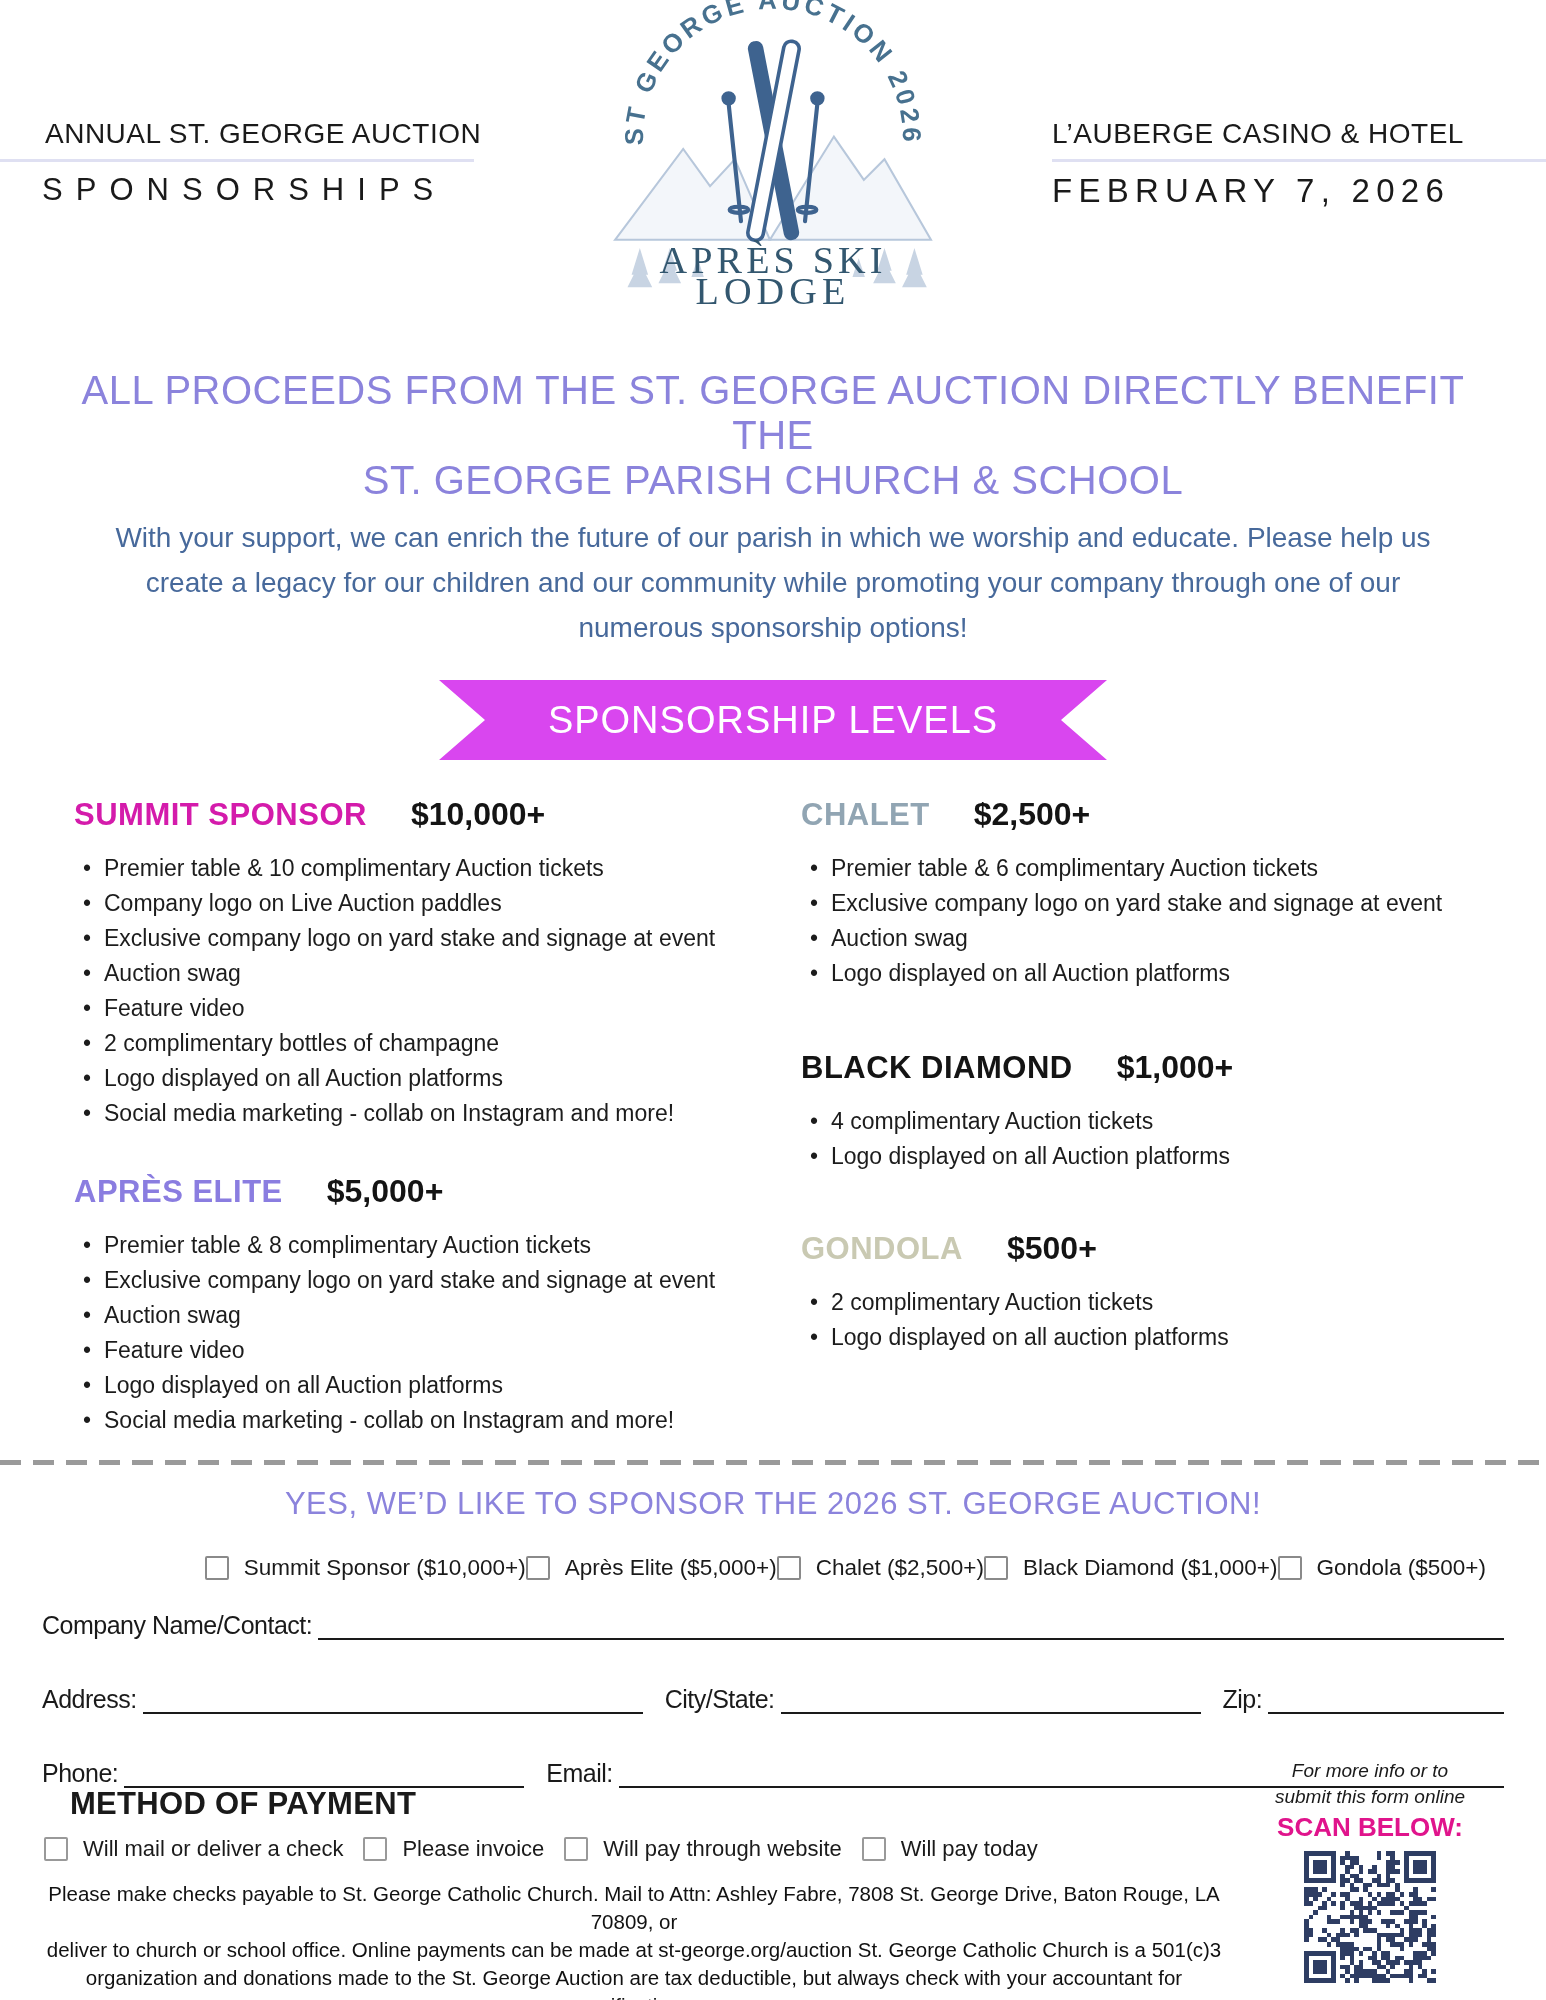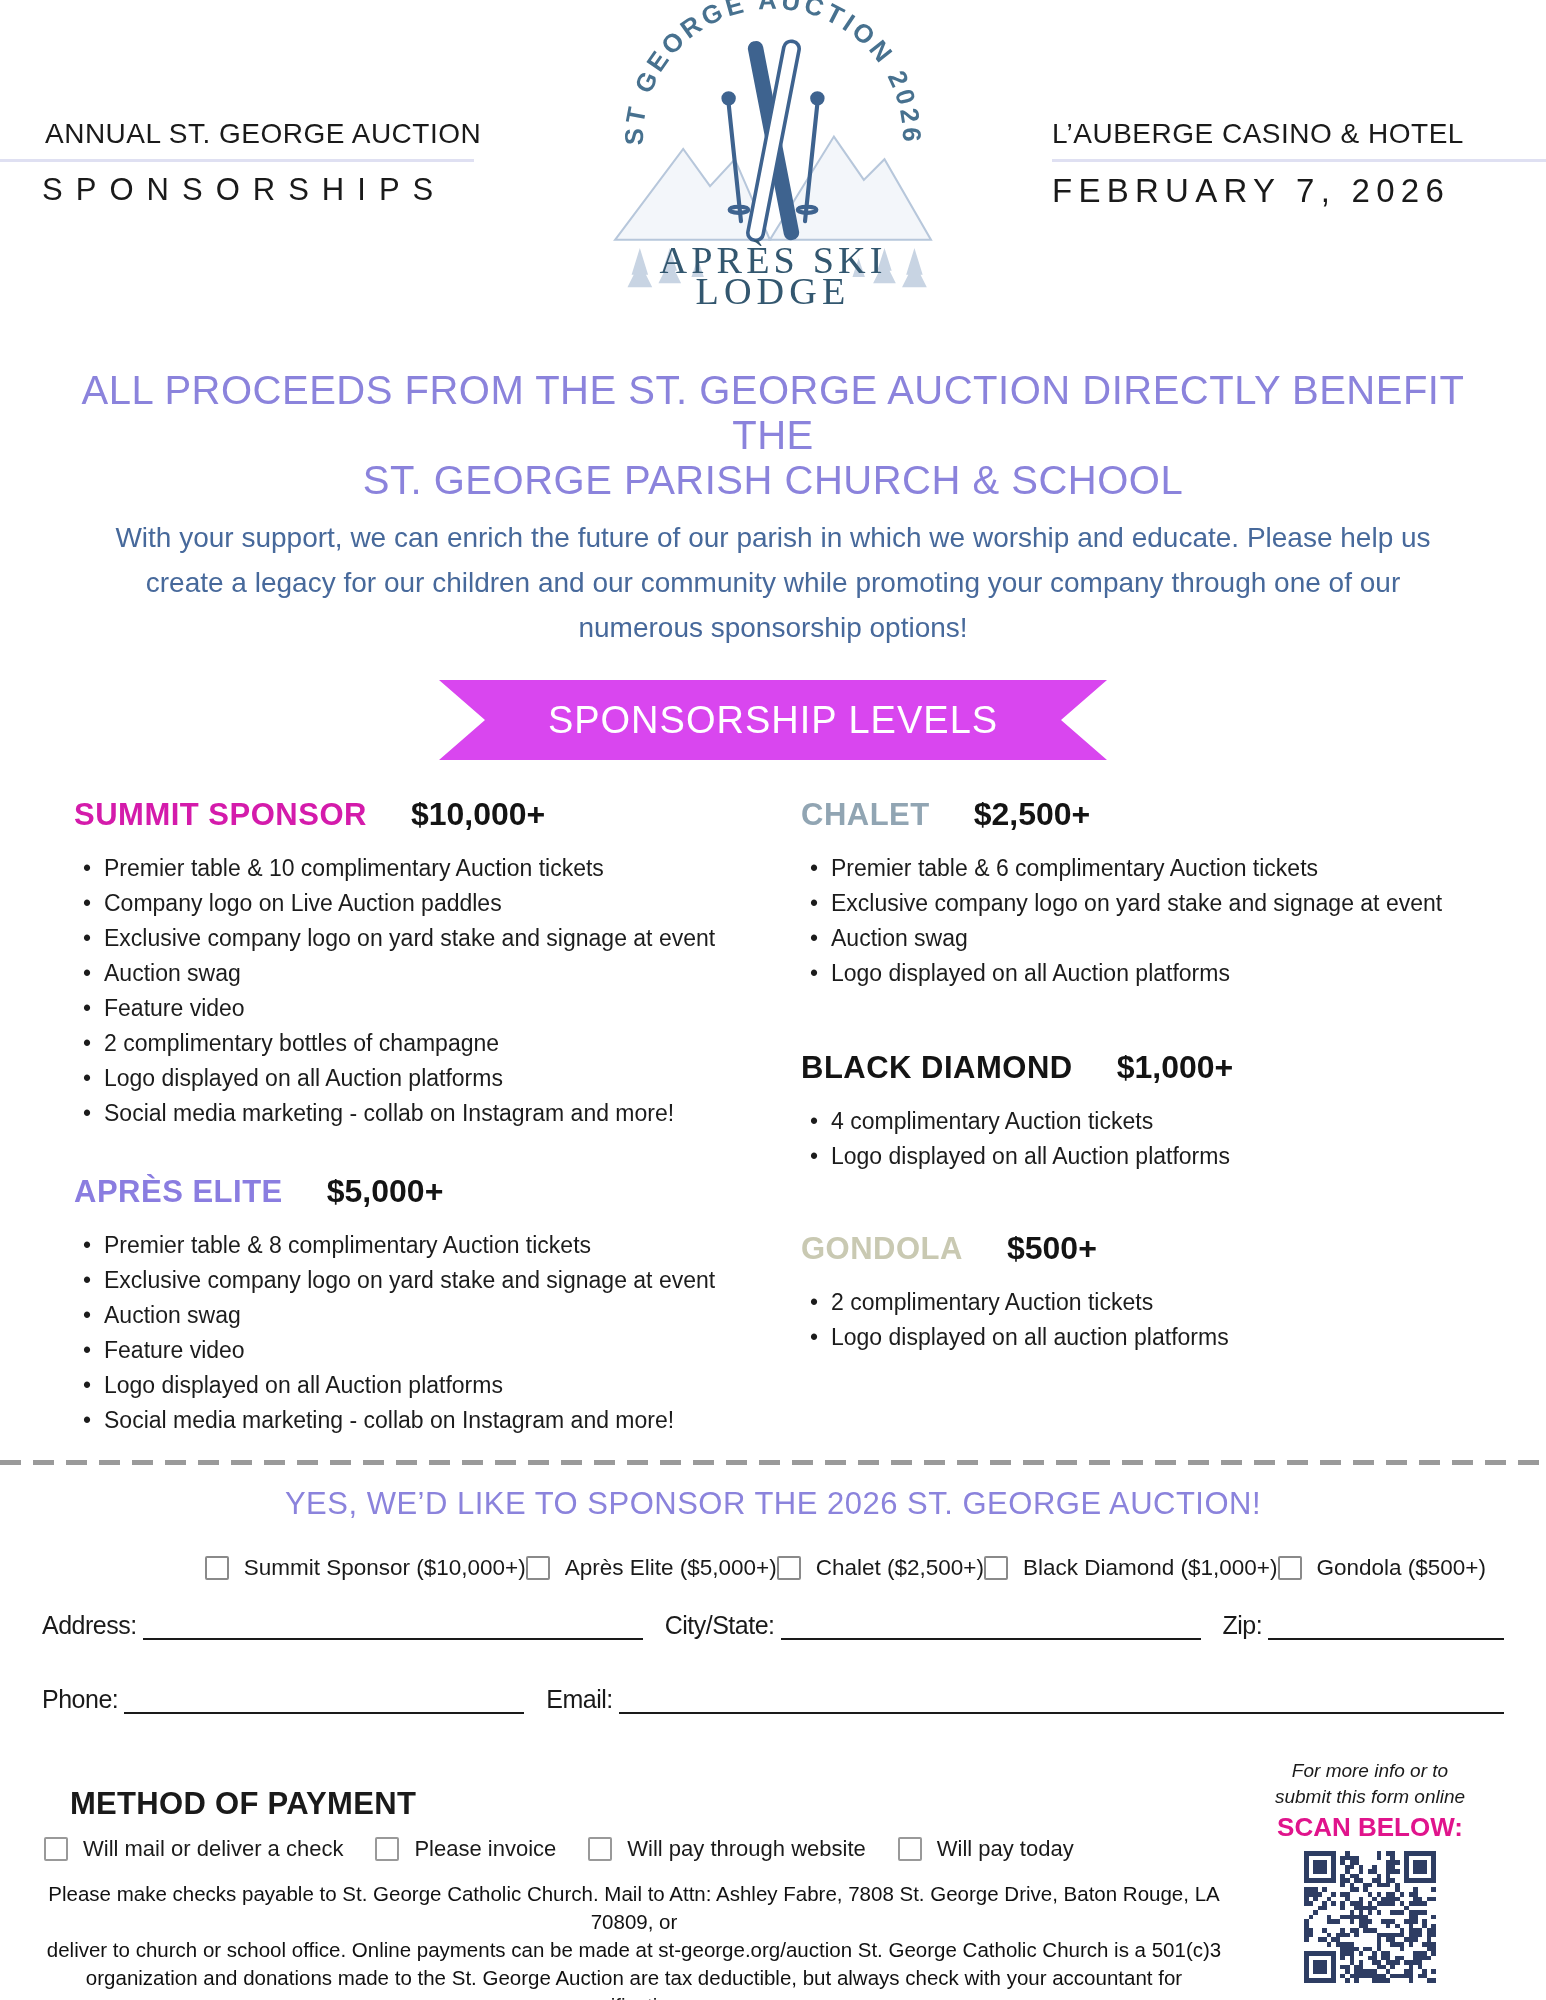--- a/index.html
+++ b/index.html
@@ -70,21 +70,21 @@
   .flabel { font-size:25px; font-weight:500; letter-spacing:-0.5px; white-space:nowrap; padding-right:6px; }
   .fline { border-bottom:2.5px solid #1a1a1a; height:30px; flex:1; }
   .gap-lg { margin-left:22px; }
 
   
   .bottom { position:absolute; left:42px; right:42px; top:1780px; display:flex; }
   .bottom-left { flex:1; padding-right:10px; }
   .bottom-right { width:268px; text-align:center; margin-top:-22px; }
 
   .pay-heading { font-size:31px; font-weight:800; letter-spacing:0.3px; padding-left:28px; margin-top:6px; }
-  .pay-row { display:flex; align-items:center; gap:32px; margin-top:14px; padding-left:2px; }
+  .pay-row { display:flex; align-items:center; gap:20px; margin-top:14px; padding-left:2px; }
   .pay-row .check-item { font-size:22px; }
 
   .footer-text { margin-top:18px; text-align:center; font-size:20.5px; line-height:28px; font-weight:500; color:#111; }
 
   .info-italic { font-style:italic; font-size:19px; line-height:26px; font-weight:500; }
   .scan-cta { font-size:26px; font-weight:800; margin-top:2px; }
   .qr { width:132px; height:132px; margin:8px auto 0; display:block; }
 </style>
 </head>
 <body>
@@ -323,20 +323,24 @@
       <span>Black Diamond ($1,000+)</span>
     </label>
     <label class="check-item">
       <span class="checkbox"></span>
       <span>Gondola ($500+)</span>
     </label>
   </div>
 
   <div class="fields">
     <div class="frow">
+      <span class="flabel">Company Name/Contact:</span>
+      <span class="fline"></span>
+    </div>
+    <div class="frow">
       <span class="flabel">Address:</span>
       <span class="fline" style="flex:0 0 500px"></span>
       <span class="flabel gap-lg">City/State:</span>
       <span class="fline" style="flex:0 0 420px"></span>
       <span class="flabel gap-lg">Zip:</span>
       <span class="fline"></span>
     </div>
     <div class="frow" style="margin-bottom:0">
       <span class="flabel">Phone:</span>
       <span class="fline" style="flex:0 0 400px"></span>

